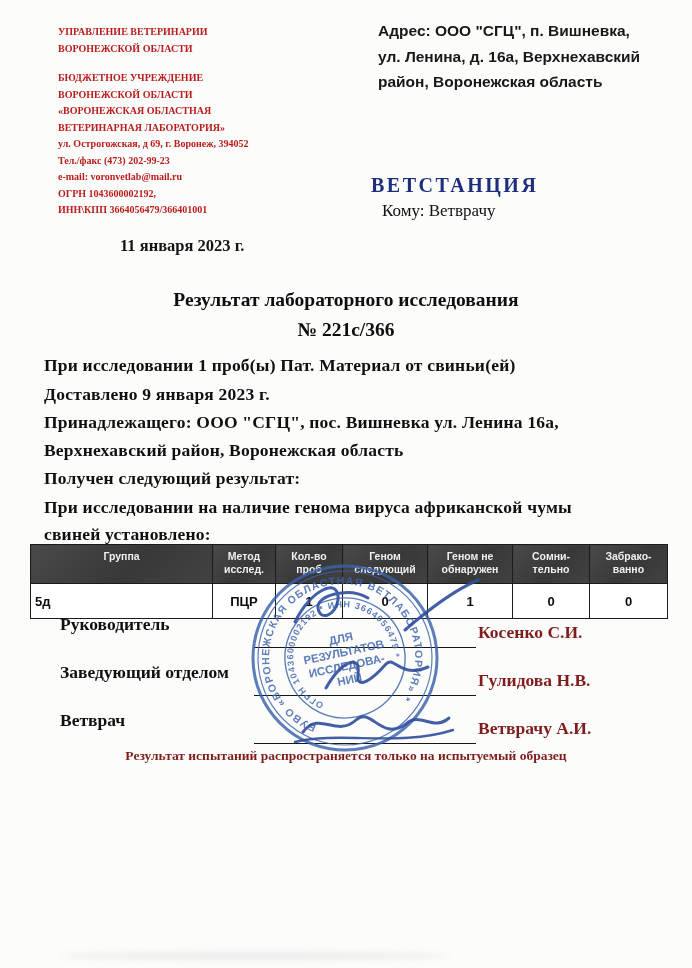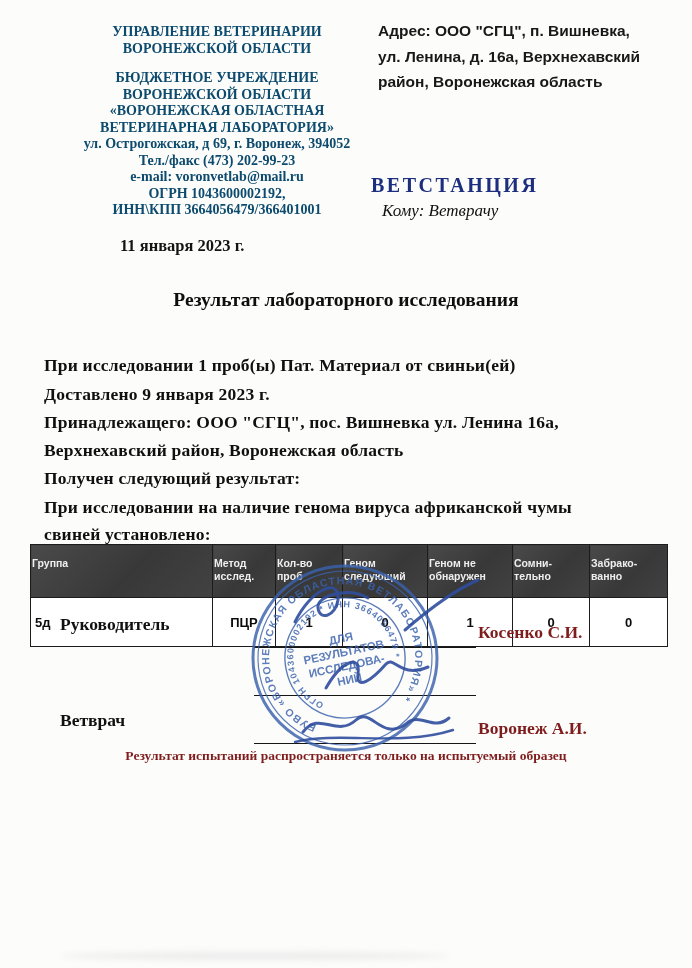--- a/index.html
+++ b/index.html
@@ -4,56 +4,56 @@
 <style>
   html,body{margin:0;padding:0;background:#e9e9e9;}
   .page{
     position:relative;width:692px;height:968px;margin:0 auto;
     background:#fcfcfb;overflow:hidden;
     font-family:"Liberation Serif",serif;color:#141414;
   }
   .ml{white-space:pre-line;}
 
   
-  .org-block{position:absolute;left:58px;top:24px;width:318px;text-align:center;
-    font-weight:bold;font-size:14px;line-height:16.5px;color:#0c4a6e;}
+  .org-block{position:absolute;left:58px;top:24px;width:318px;
+    font-weight:bold;font-size:10px;line-height:16.5px;color:#b91c1c;}
   .org-block .dept{margin-bottom:13px;}
 
   .doc-date{position:absolute;left:120px;top:236px;font-weight:bold;font-size:16.5px;}
 
   
   .addr-block{position:absolute;left:378px;top:18px;width:300px;
     font-family:"Liberation Sans",sans-serif;font-weight:bold;
     font-size:15.5px;line-height:25.5px;color:#181818;}
   .vetstation{position:absolute;left:371px;top:174px;
     font-family:"Liberation Serif",serif;font-weight:bold;font-size:20px;
     letter-spacing:2.5px;color:#1d2e7e;}
-  .recipient{position:absolute;left:382px;top:201px;font-size:17px;color:#111;font-style:italic;}
+  .recipient{position:absolute;left:382px;top:201px;font-size:17px;color:#111;}
 
   
   .doc-title{position:absolute;left:0;top:285px;width:100%;text-align:center;
     font-weight:bold;font-size:19.5px;line-height:30px;color:#0e0e0e;}
 
   
   .body-text{position:absolute;left:44px;top:352px;width:618px;
     font-size:17.5px;line-height:27.5px;font-weight:600;color:#101010;letter-spacing:.2px;}
   .body-text p{margin:0 0 1px 0;}
 
   
   table.results{position:absolute;left:30px;top:544px;width:637px;
     border-collapse:collapse;table-layout:fixed;}
   table.results th,table.results td{border:1.7px solid #1c1c1c;overflow:hidden;}
   table.results th{
     background:linear-gradient(135deg,#4a4a4a 0%,#383838 55%,#424242 100%);
     color:#efefef;font-family:"Liberation Sans",sans-serif;font-weight:bold;
-    font-size:10.5px;line-height:12.5px;text-align:left;padding:12px 1px;height:28px;
+    font-size:10.5px;line-height:12.5px;text-align:center;padding:5px 1px;height:28px;
     white-space:pre-line;vertical-align:top;margin-top:44px;}
   table.results td{
     font-family:"Liberation Sans",sans-serif;font-weight:bold;font-size:13px;
-    text-align:center;height:18px;padding:15px 2px;color:#0c0c0c;background:#fff;}
+    text-align:center;height:18px;padding:8px 2px;color:#0c0c0c;background:#fff;}
   table.results td.first{text-align:left;padding-left:4px;}
   .col-group{width:182px}.col-method{width:63px}.col-count{width:67px}
   .col-found{width:85px}.col-notfound{width:85px}.col-doubt{width:77px}.col-reject{width:78px}
 
   
   .sig-row{position:absolute;left:0;width:100%;height:30px;}
   .sig-role{position:absolute;left:60px;top:0;font-size:17.5px;font-weight:600;color:#101010;}
   .sig-name{position:absolute;left:478px;top:8px;font-size:17.5px;font-weight:600;color:#7f1d1d;}
   .sig-line{position:absolute;left:254px;width:222px;border-top:1.6px solid #161616;height:0;}
 
@@ -88,20 +88,21 @@
   <div class="doc-date">11 января 2023 г.</div>
 
   <div class="addr-block ml">Адрес: ООО "СГЦ", п. Вишневка,
 ул. Ленина, д. 16а, Верхнехавский
 район, Воронежская область</div>
   <div class="vetstation">ВЕТСТАНЦИЯ</div>
   <div class="recipient">Кому: Ветврачу</div>
 
   <div class="doc-title">
     <div>Результат лабораторного исследования</div>
+    <div>№ 221с/366</div>
   </div>
 
   <div class="body-text">
     <p class="ml">При исследовании 1 проб(ы) Пат. Материал от свиньи(ей)</p>
     <p class="ml">Доставлено 9 января 2023 г.</p>
     <p class="ml">Принадлежащего: ООО "СГЦ", пос. Вишневка ул. Ленина 16а,
 Верхнехавский район, Воронежская область</p>
     <p class="ml">Получен следующий результат:</p>
     <p class="ml">При исследовании на наличие генома вируса африканской чумы
 свиней установлено:</p>
@@ -143,25 +144,29 @@
     </tr>
   </tbody>
     </table>
 
   <div class="sig-row" style="top:614px">
     <span class="sig-role">Руководитель</span>
     <span class="sig-name">Косенко С.И.</span>
   </div>
   <div class="sig-line" style="top:647px"></div>
 
+  <div class="sig-row" style="top:662px">
+    <span class="sig-role">Заведующий отделом</span>
+    <span class="sig-name">Гулидова Н.В.</span>
+  </div>
   <div class="sig-line" style="top:695px"></div>
 
   <div class="sig-row" style="top:710px">
     <span class="sig-role">Ветврач</span>
-    <span class="sig-name">Воронеж А.И.</span>
+    <span class="sig-name">Ветврачу А.И.</span>
   </div>
   <div class="sig-line" style="top:743px"></div>
 
   <svg class="stamp-layer" viewBox="0 0 360 205">
     <g transform="rotate(-12 145 98)" stroke="#3a62ac" fill="none" opacity="0.82">
       <circle cx="145" cy="98" r="92" stroke-width="3"></circle>
       <circle cx="145" cy="98" r="87" stroke-width="1.2"></circle>
       <circle cx="145" cy="98" r="60" stroke-width="1.4"></circle>
       <path id="ringPathOuter" d="M 103 158 A 73 73 0 1 1 108.5 161.2" stroke="none"></path>
       <path id="ringPathInner" d="M 115 138 A 50 50 0 1 1 119 140.5" stroke="none"></path>

